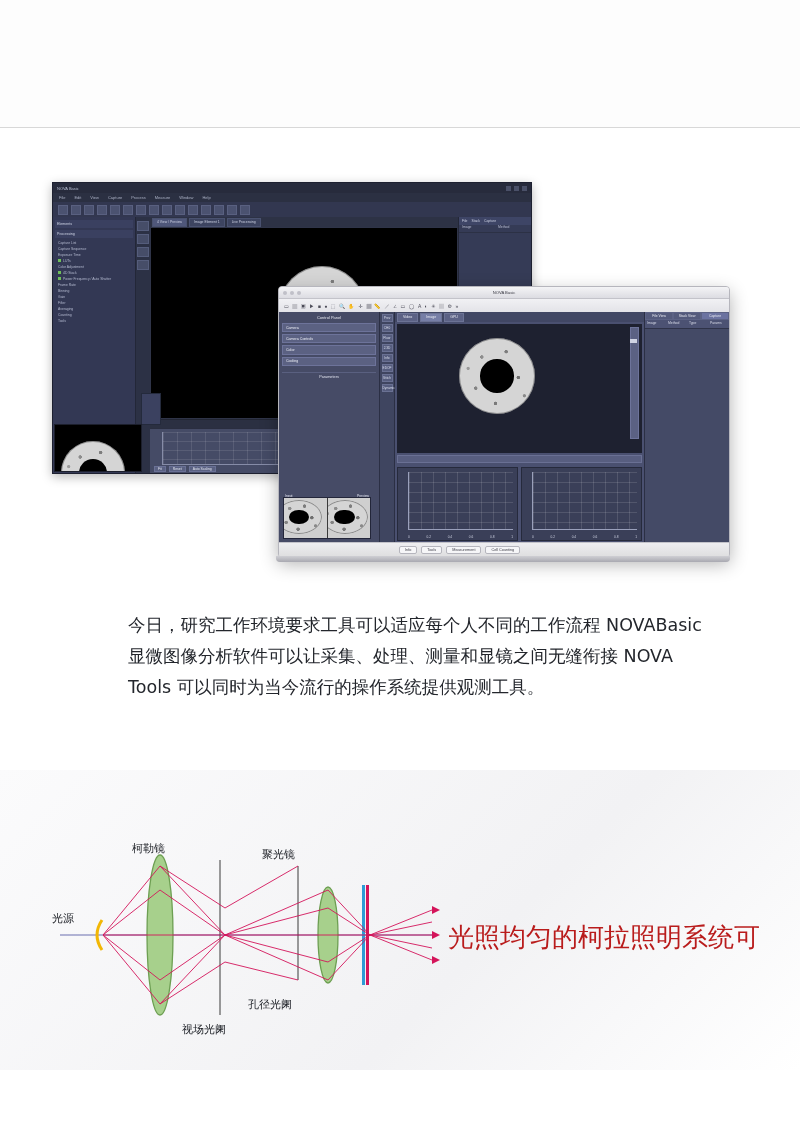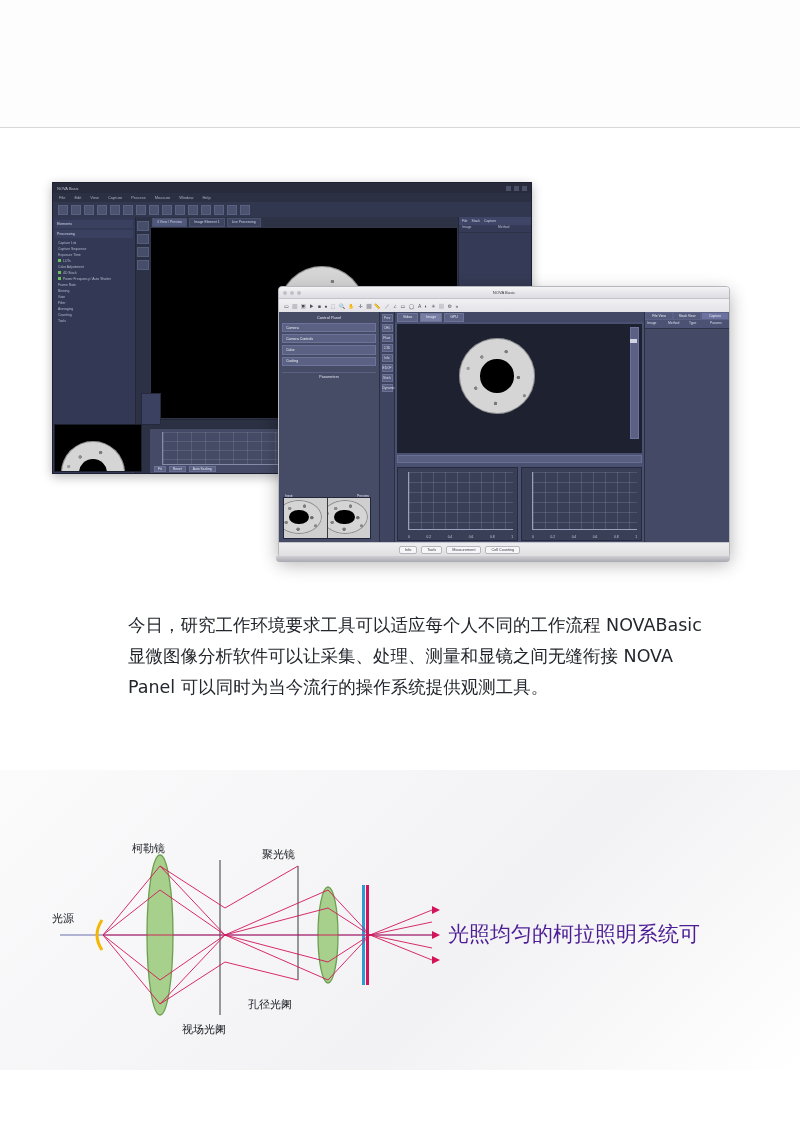--- a/index.html
+++ b/index.html
@@ -549,22 +549,22 @@
     top: 770px;
     width: 800px;
     height: 300px;
     background: linear-gradient(135deg, #fbfbfc 0%, #f2f2f4 60%, #ffffff 100%);
   }
   .diagram-svg { position: absolute; left: 40px; top: 20px; }
   .diagram-caption {
     position: absolute;
     left: 448px;
     top: 920px;
-    font-size: 21px;
-    color: #4c1d95;
+    font-size: 26px;
+    color: #b91c1c;
     font-family: "DejaVu Sans", sans-serif;
   }
   .d-label {
     font-size: 11px;
     fill: #1c1f25;
     font-family: "DejaVu Sans", sans-serif;
   }
 </style>
 </head>
 <body>
@@ -803,21 +803,21 @@
     <div class="wf-statusbar">
       <span class="sb">Info</span>
       <span class="sb">Tools</span>
       <span class="sb">Measurement</span>
       <span class="sb">Cell Counting</span>
     </div>
   </div>
   <div class="wf-base"></div>
 </div>
 
-<div class="para">今日，研究工作环境要求工具可以适应每个人不同的工作流程 NOVABasic 显微图像分析软件可以让采集、处理、测量和显镜之间无缝衔接 NOVA Panel 可以同时为当今流行的操作系统提供观测工具。</div>
+<div class="para">今日，研究工作环境要求工具可以适应每个人不同的工作流程 NOVABasic 显微图像分析软件可以让采集、处理、测量和显镜之间无缝衔接 NOVA Tools 可以同时为当今流行的操作系统提供观测工具。</div>
 
 <div class="diagram-area">
   <svg class="diagram-svg" width="420" height="250" viewBox="0 0 420 250">
 
     <line x1="20" y1="145" x2="395" y2="145" stroke="#6a6fb0" stroke-width="1.2"></line>
 
     <path d="M62 130 q-10 15 0 30" stroke="#f2b705" stroke-width="3" fill="none"></path>
 
     <ellipse cx="120" cy="145" rx="13" ry="80" fill="#a7d08c" stroke="#6d9f52" stroke-width="1.3"></ellipse>
 

